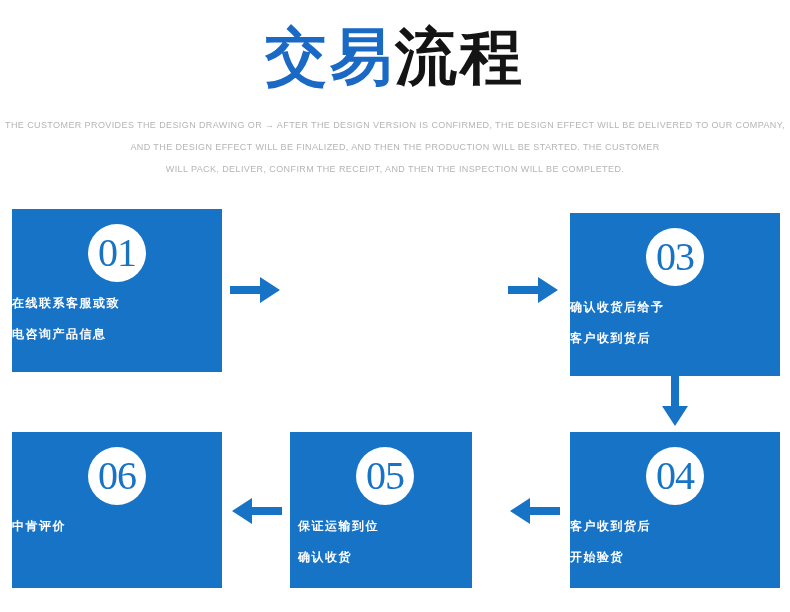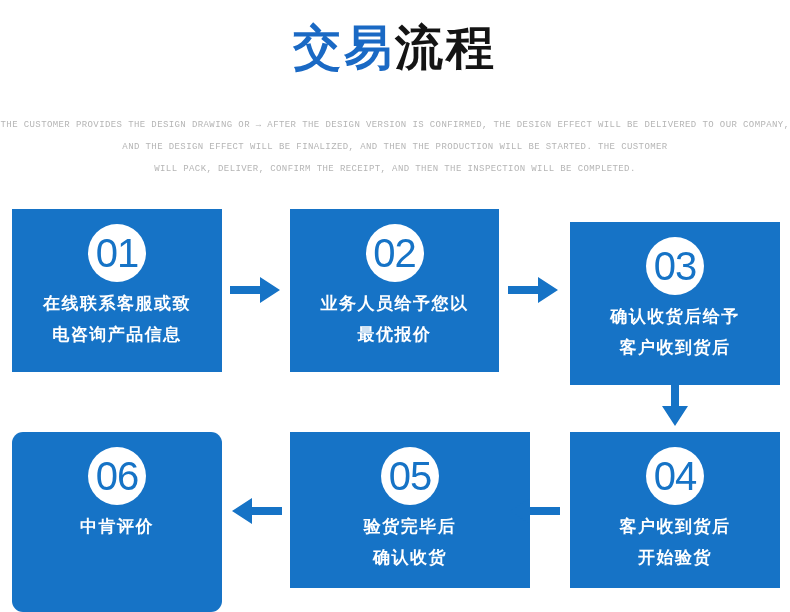--- a/index.html
+++ b/index.html
@@ -15,58 +15,59 @@
     position:relative;
     width:790px;height:612px;
     background:#ffffff;
     overflow:hidden;
     font-family:"Liberation Sans","DejaVu Sans",sans-serif;
   }
   .page-title{
     position:absolute;
     top:18px;left:0;width:100%;
     text-align:center;
-    font-size:48px;
+    font-size:62px;
     font-weight:700;
     letter-spacing:3px;
     line-height:1.25;
   }
   .page-title .t-blue{color:var(--title-blue);}
   .page-title .t-black{color:var(--title-black);}
   .subtitle{
     position:absolute;
     top:114px;left:0;width:100%;
     text-align:center;
     color:var(--subtitle-gray);
     font-size:9px;
     letter-spacing:.4px;
   }
-  .subtitle .sub-line{line-height:22px;white-space:nowrap;font-family:Liberation Mono, monospace;}
+  .subtitle .sub-line{line-height:22px;white-space:nowrap;}
   .step{
     position:absolute;
     background:var(--box-blue);
     color:#ffffff;
-    text-align:center;
+    text-align:left;
+    font-family:Liberation Serif, serif;
   }
   .step .circle{
     width:58px;height:58px;
     margin:15px auto 6px auto;
     background:#ffffff;
     border-radius:50%;
     display:flex;align-items:center;justify-content:center;
   }
   .step .circle .num{
     color:var(--box-blue);
     font-size:40px;
     font-weight:400;
     letter-spacing:-1px;
     line-height:1;
   }
   .step .step-text{
-    font-size:17px;
+    font-size:12px;
     font-weight:700;
     letter-spacing:1.5px;
   }
   .step .step-text .txt-line{line-height:31px;}
   .arrow{
     position:absolute;
     width:52px;height:34px;
   }
   .arrow svg{display:block;width:52px;height:34px;}
   .arrow svg path{fill:var(--arrow-blue);}
@@ -89,61 +90,52 @@
   <div class="step" style="left:12px;top:209px;width:210px;height:163px;">
     <div class="circle">
         <span class="num">01</span>
       </div>
     <div class="step-text">
       <div class="txt-line">在线联系客服或致</div>
       <div class="txt-line">电咨询产品信息</div>
     </div>
   </div>
 
-  <div class="step" style="left:290px;top:209px;width:209px;height:163px;">
-    <div class="circle">
-        <span class="num">02</span>
-      </div>
-    <div class="step-text">
-      <div class="txt-line">业务人员给予您以</div>
-      <div class="txt-line">最优报价</div>
-    </div>
-  </div>
 
-  <div class="step" style="left:570px;top:222px;width:210px;height:163px;">
+  <div class="step" style="left:570px;top:213px;width:210px;height:163px;">
     <div class="circle">
         <span class="num">03</span>
       </div>
     <div class="step-text">
       <div class="txt-line">确认收货后给予</div>
       <div class="txt-line">客户收到货后</div>
     </div>
   </div>
 
   <div class="step" style="left:570px;top:432px;width:210px;height:156px;">
     <div class="circle">
         <span class="num">04</span>
       </div>
     <div class="step-text">
       <div class="txt-line">客户收到货后</div>
       <div class="txt-line">开始验货</div>
     </div>
   </div>
 
-  <div class="step" style="left:290px;top:432px;width:240px;height:156px;">
+  <div class="step" style="left:290px;top:432px;width:182px;height:156px;padding-left:8px;">
     <div class="circle">
         <span class="num">05</span>
       </div>
     <div class="step-text">
-      <div class="txt-line">验货完毕后</div>
+      <div class="txt-line">保证运输到位</div>
       <div class="txt-line">确认收货</div>
     </div>
   </div>
 
-  <div class="step" style="left:12px;top:432px;width:210px;height:180px;border-radius:11px;">
+  <div class="step" style="left:12px;top:432px;width:210px;height:156px;">
     <div class="circle">
         <span class="num">06</span>
       </div>
     <div class="step-text">
       <div class="txt-line">中肯评价</div>
     </div>
   </div>
 
   <div class="arrow dir-right" style="left:230px;top:273px;">
     <svg viewBox="0 0 52 34" aria-hidden="true">

